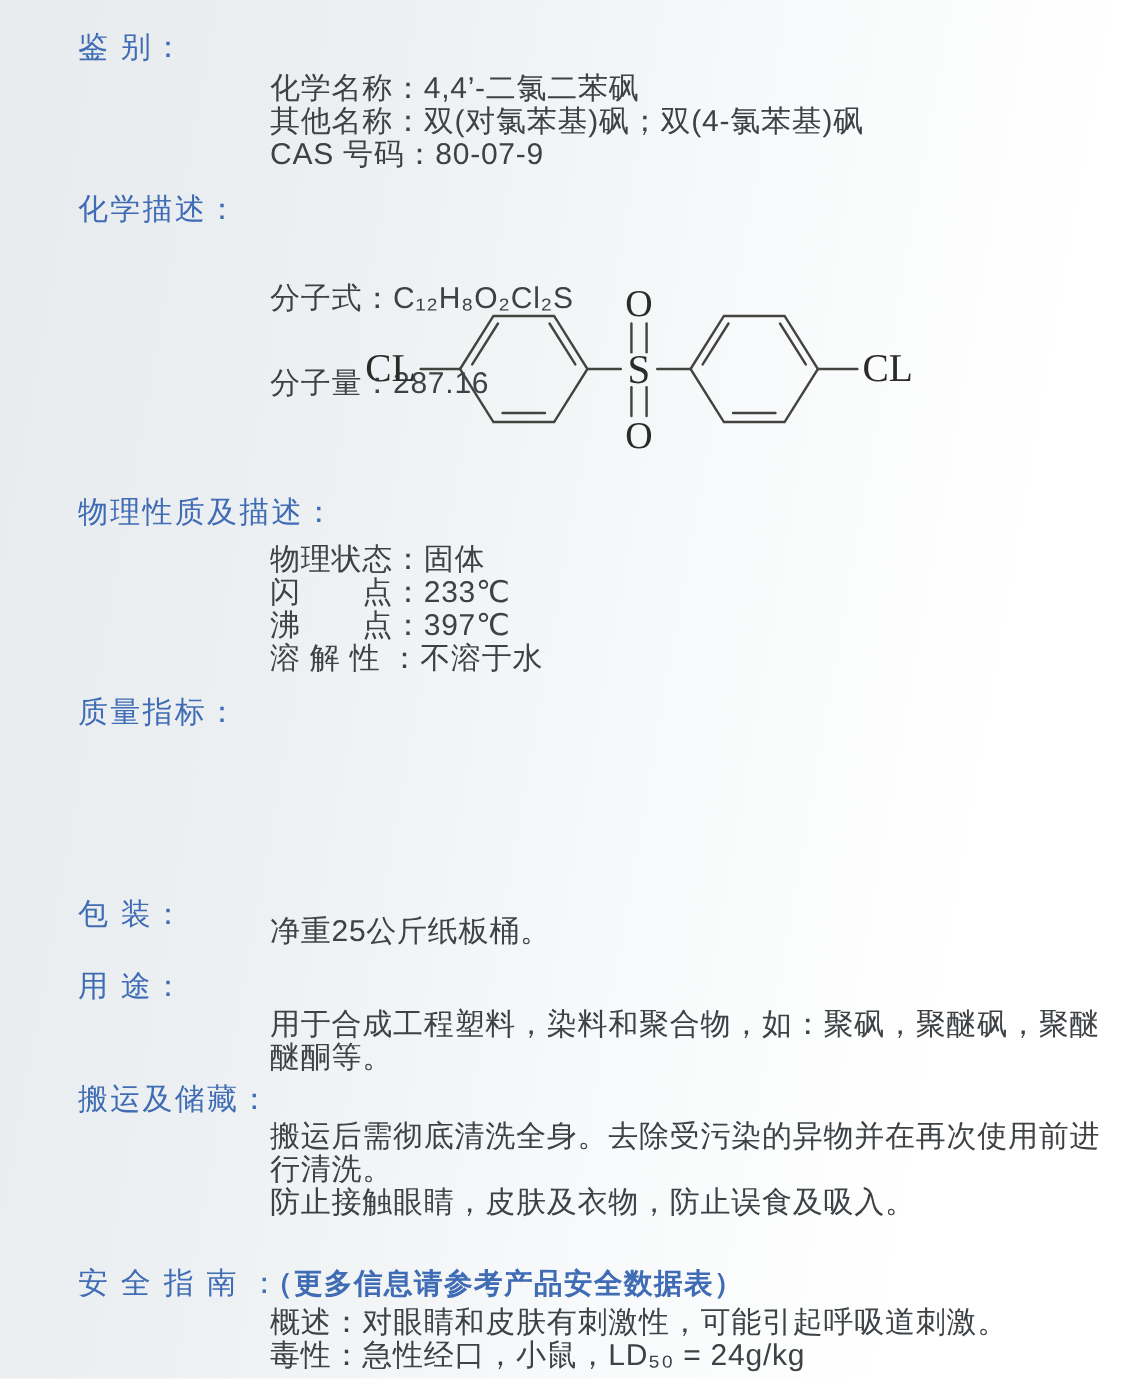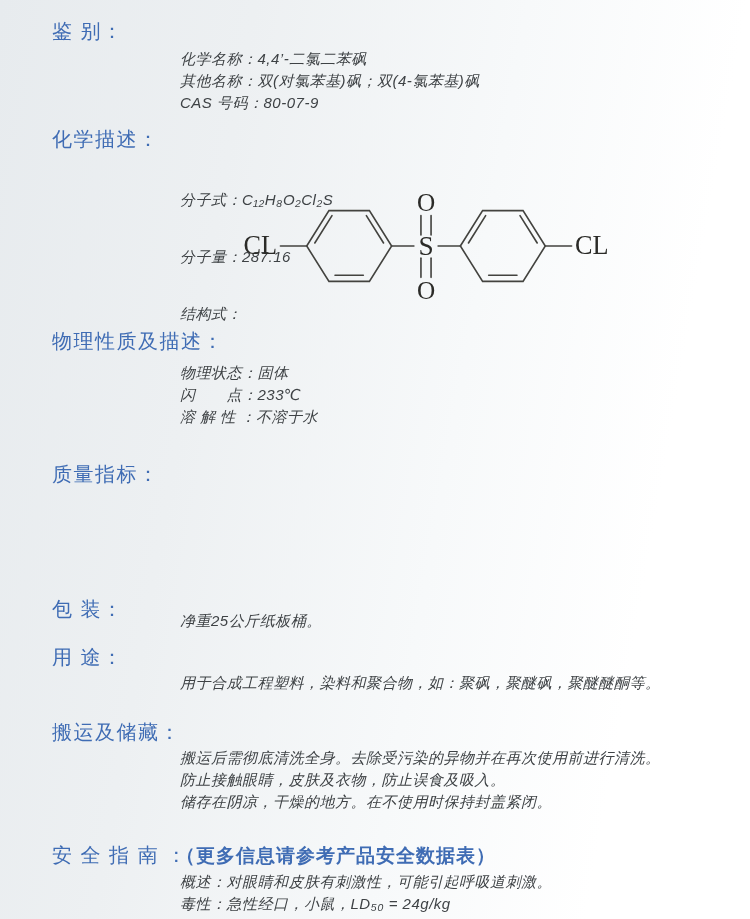--- a/index.html
+++ b/index.html
@@ -21,24 +21,23 @@
     left: 52px;
     color: #3f6cb4;
     font-size: 20px;
     letter-spacing: 1.5px;
     white-space: pre-wrap;
     font-weight: 500;
   }
   .content {
     position: absolute;
     left: 180px;
-    font-size: 15px;
+    font-size: 20px;
     color: #3e4245;
     letter-spacing: 0.5px;
-    font-style: italic;
   }
   .row { line-height: 22px; white-space: pre-wrap; }
   .row.tight { line-height: 21px; margin-top: 36px; }
   .row .lbl { white-space: pre-wrap; }
   .row .val { white-space: pre-wrap; }
   .para { line-height: 22px; white-space: pre-wrap; }
   .safety-note {
     position: absolute;
     left: 176px;
     color: #3f6cb4;
@@ -74,21 +73,20 @@
   <div class="content" style="top:48px">
     <div class="row"><span class="lbl">化学名称：</span><span class="val">4,4’-二氯二苯砜</span></div>
     <div class="row"><span class="lbl">其他名称：</span><span class="val">双(对氯苯基)砜；双(4-氯苯基)砜</span></div>
     <div class="row"><span class="lbl">CAS 号码：</span><span class="val">80-07-9</span></div>
   </div>
 
   <div class="heading" style="top:126px">化学描述：</div>
   <div class="content" style="top:153px">
     <div class="row tight"><span class="lbl">分子式：</span><span class="val">C₁₂H₈O₂Cl₂S</span></div>
     <div class="row tight"><span class="lbl">分子量：</span><span class="val">287.16</span></div>
-    <div class="row tight"><span class="lbl">结构式：</span><span class="val"></span></div>
   </div>
 
   <svg id="structure-svg" viewBox="0 0 368 110" aria-hidden="true">
 
     <text x="20" y="63" font-size="26" text-anchor="middle">CL</text>
     <line class="bond" x1="40" y1="55" x2="66" y2="55"></line>
 
     <polygon class="bond" points="66,55 88,20 128,20 150,55 128,90 88,90"></polygon>
     <line class="bond" x1="74" y1="52" x2="91" y2="25"></line>
     <line class="bond" x1="125" y1="25" x2="142" y2="52"></line>
@@ -112,36 +110,36 @@
     <line class="bond" x1="246" y1="84" x2="274" y2="84"></line>
 
     <line class="bond" x1="302" y1="55" x2="328" y2="55"></line>
     <text x="348" y="63" font-size="26" text-anchor="middle">CL</text>
   </svg>
 
   <div class="heading" style="top:328px">物理性质及描述：</div>
   <div class="content" style="top:362px">
     <div class="row"><span class="lbl">物理状态：</span><span class="val">固体</span></div>
     <div class="row"><span class="lbl">闪　　点：</span><span class="val">233℃</span></div>
+    <div class="row"><span class="lbl">沸　　点：</span><span class="val">397℃</span></div>
     <div class="row"><span class="lbl">溶 解 性 ：</span><span class="val">不溶于水</span></div>
   </div>
 
   <div class="heading" style="top:461px">质量指标：</div>
 
   <div class="heading" style="top:596px">包 装：</div>
   <div class="content para" style="top:610px">净重25公斤纸板桶。</div>
 
   <div class="heading" style="top:644px">用 途：</div>
   <div class="content para" style="top:672px">用于合成工程塑料，染料和聚合物，如：聚砜，聚醚砜，聚醚醚酮等。</div>
 
   <div class="heading" style="top:719px">搬运及储藏：</div>
   <div class="content" style="top:747px">
     <div class="para">搬运后需彻底清洗全身。去除受污染的异物并在再次使用前进行清洗。</div>
     <div class="para">防止接触眼睛，皮肤及衣物，防止误食及吸入。</div>
-    <div class="para">储存在阴凉，干燥的地方。在不使用时保持封盖紧闭。</div>
   </div>
 
   <div class="heading" style="top:842px">安 全 指 南 ：</div>
   <div class="safety-note" style="top:843px">（更多信息请参考产品安全数据表）</div>
   <div class="content" style="top:871px">
     <div class="row"><span class="lbl">概述：</span><span class="val">对眼睛和皮肤有刺激性，可能引起呼吸道刺激。</span></div>
     <div class="row"><span class="lbl">毒性：</span><span class="val">急性经口，小鼠，LD₅₀ = 24g/kg</span></div>
   </div>
 
 </div>

